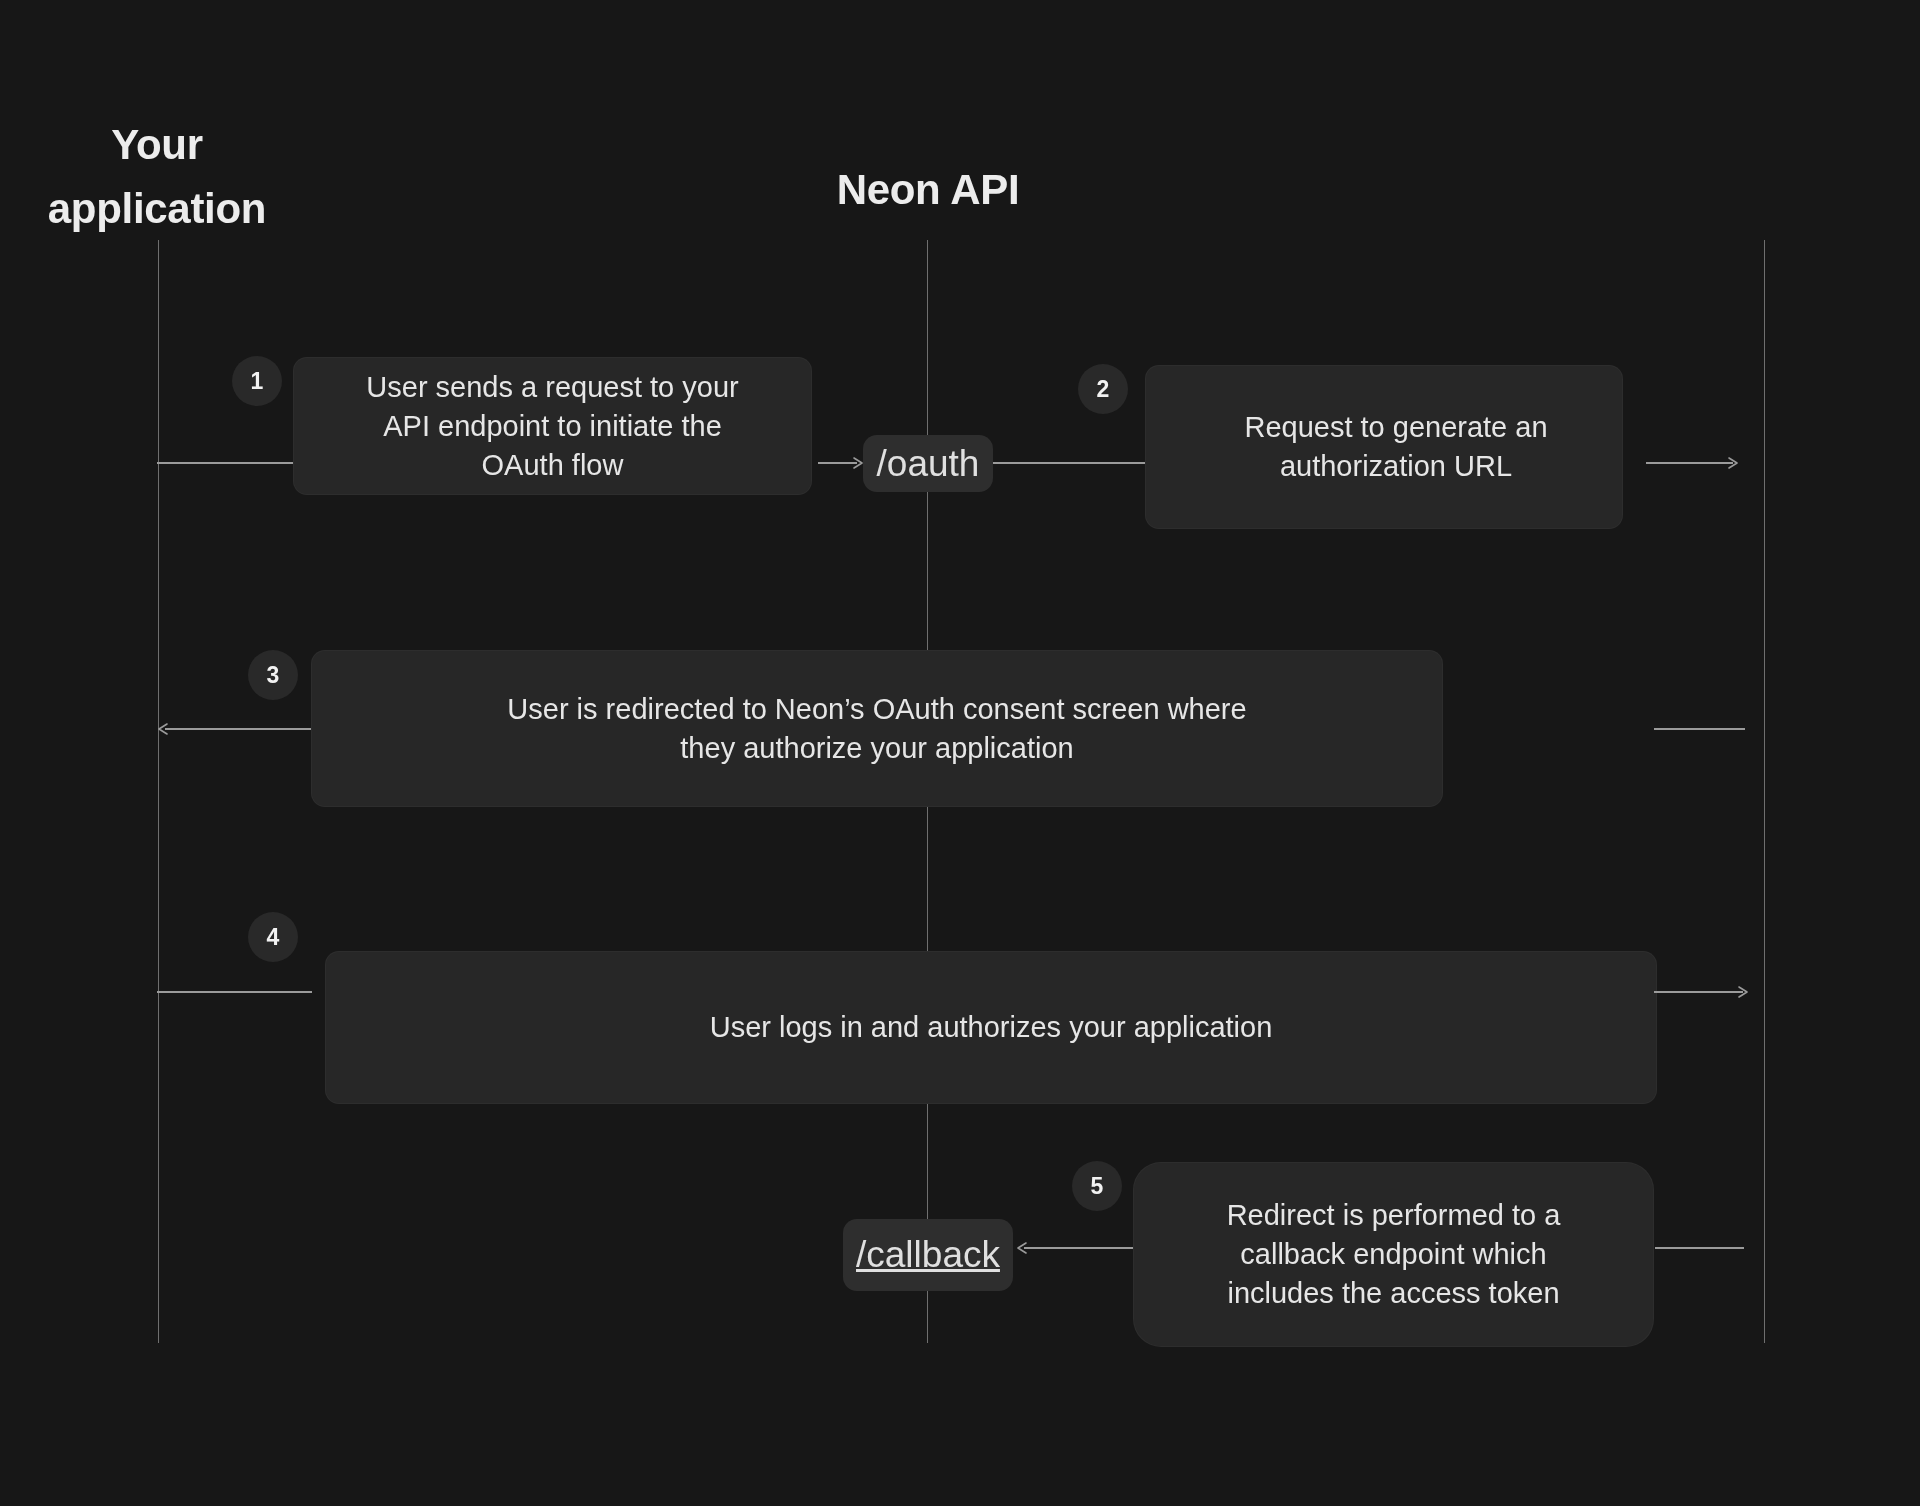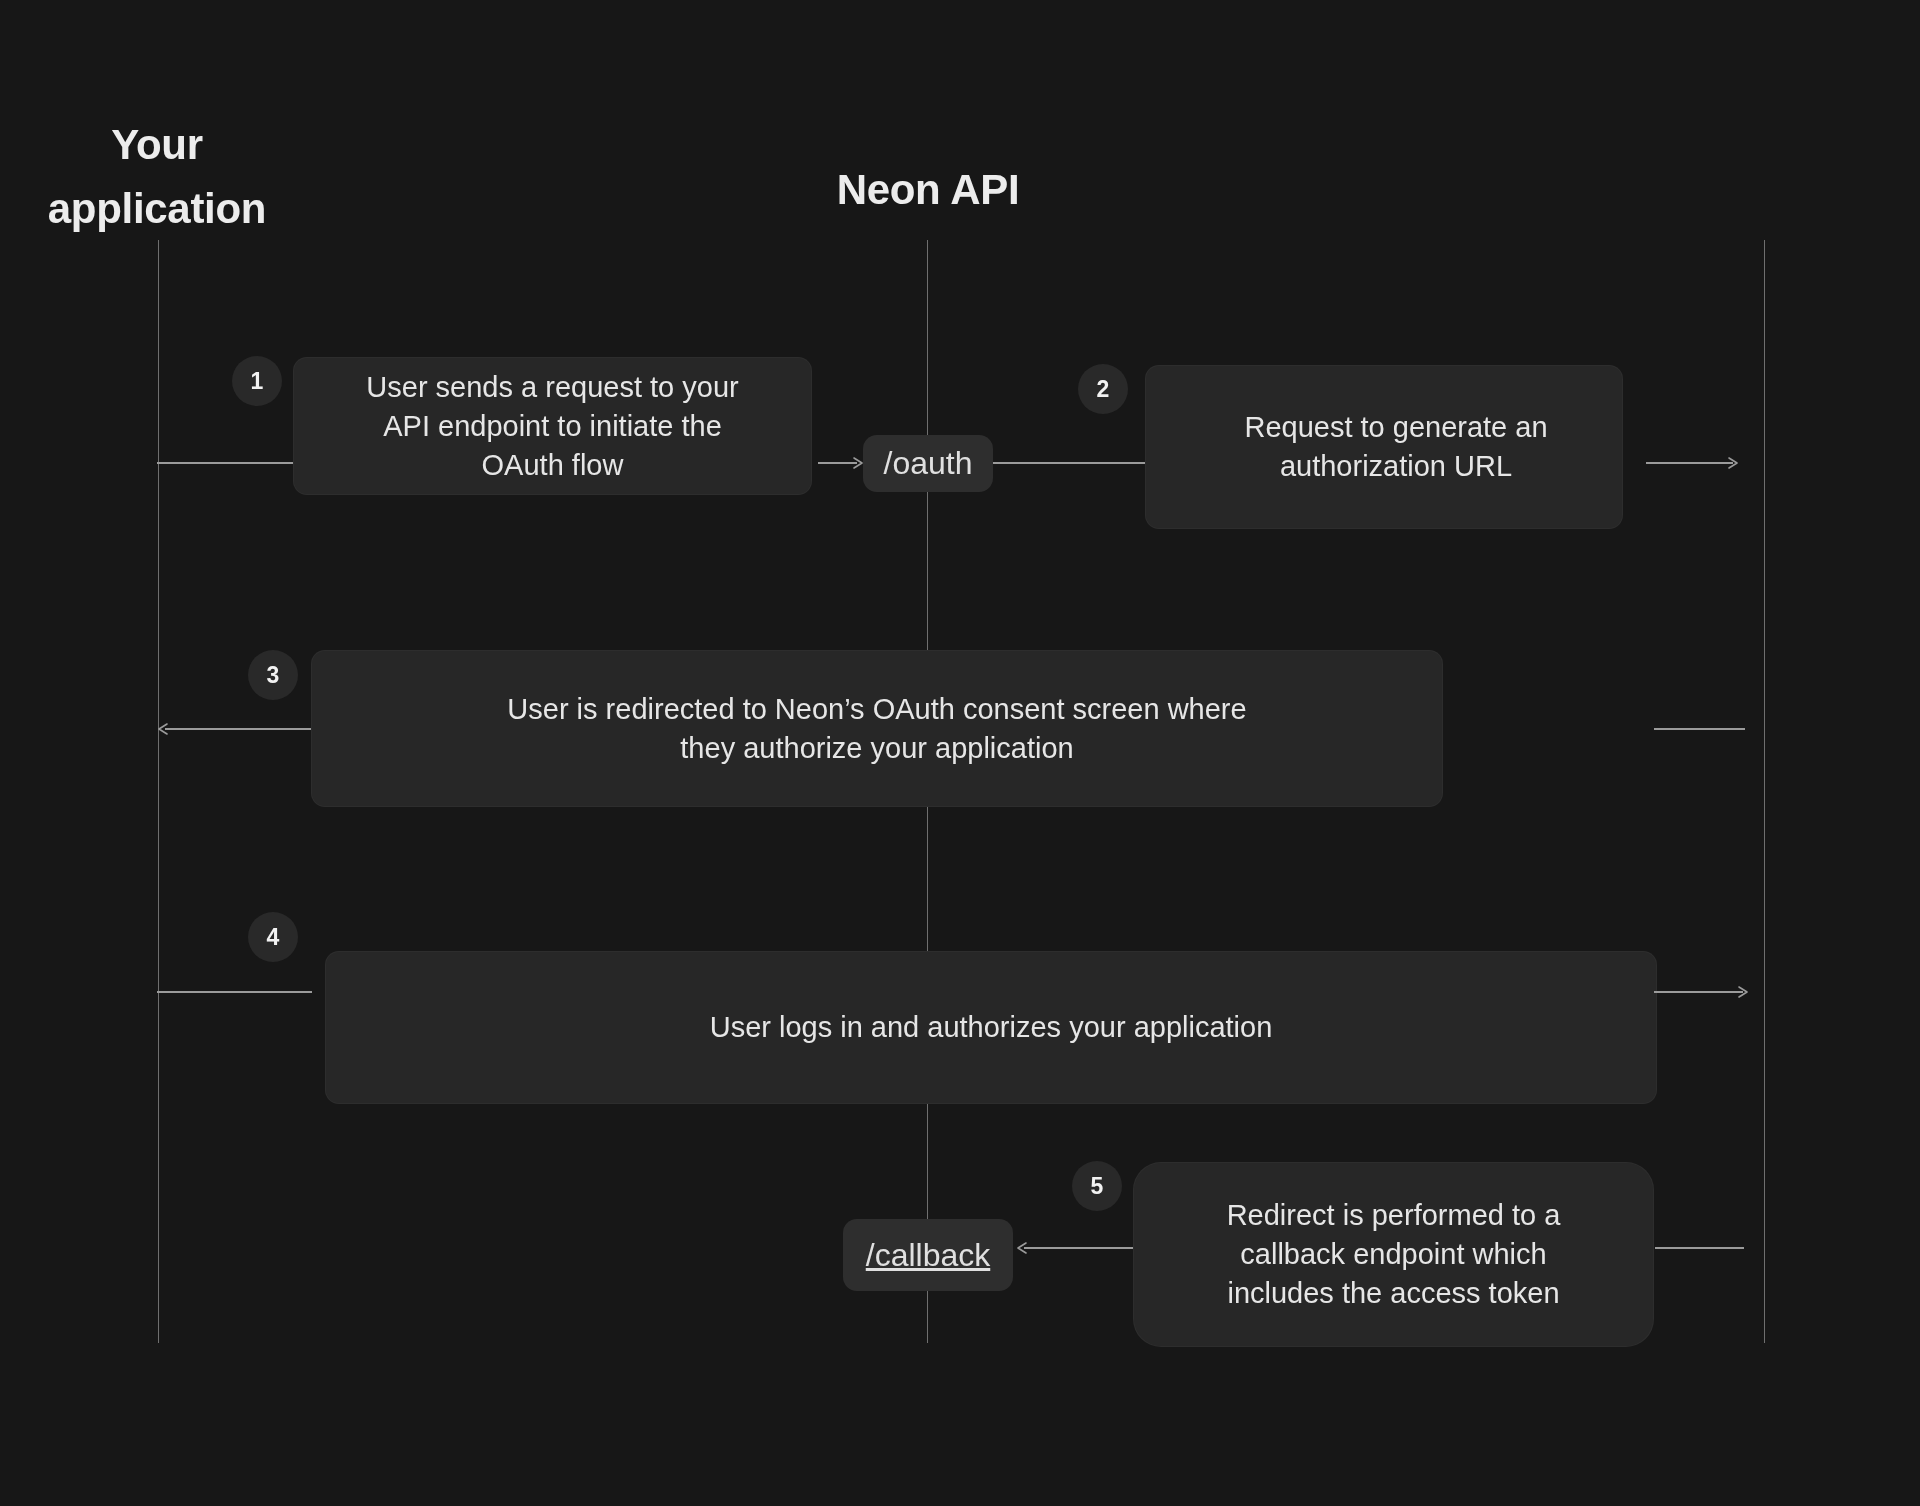--- a/index.html
+++ b/index.html
@@ -72,21 +72,21 @@
   .box3{left:311px;top:650px;width:1132px;height:157px;}
   .box4{left:325px;top:913px;width:1332px;height:153px;margin-top:38px;}
   .box5{left:1133px;top:1162px;width:521px;height:185px;border-radius:28px;}
   
   .chip{
     position:absolute;
     background:var(--chip-bg,#2e2e2e);
     border-radius:14px;
     display:flex;align-items:center;justify-content:center;
     color:var(--chip-text,#e0e0e0);
-    font-size:32px;font-weight:400;
+    font-size:37px;font-weight:400;
   }
   .chip-oauth{left:863px;top:435px;width:130px;height:57px;}
   .chip-callback{left:843px;top:1219px;width:170px;height:72px;text-decoration:underline;}
   
   .badge{
     position:absolute;width:50px;height:50px;border-radius:50%;
     background:var(--badge-bg,#292929);
     display:flex;align-items:center;justify-content:center;
     color:var(--badge-text,#f2f2f2);
     font-size:23px;font-weight:600;

